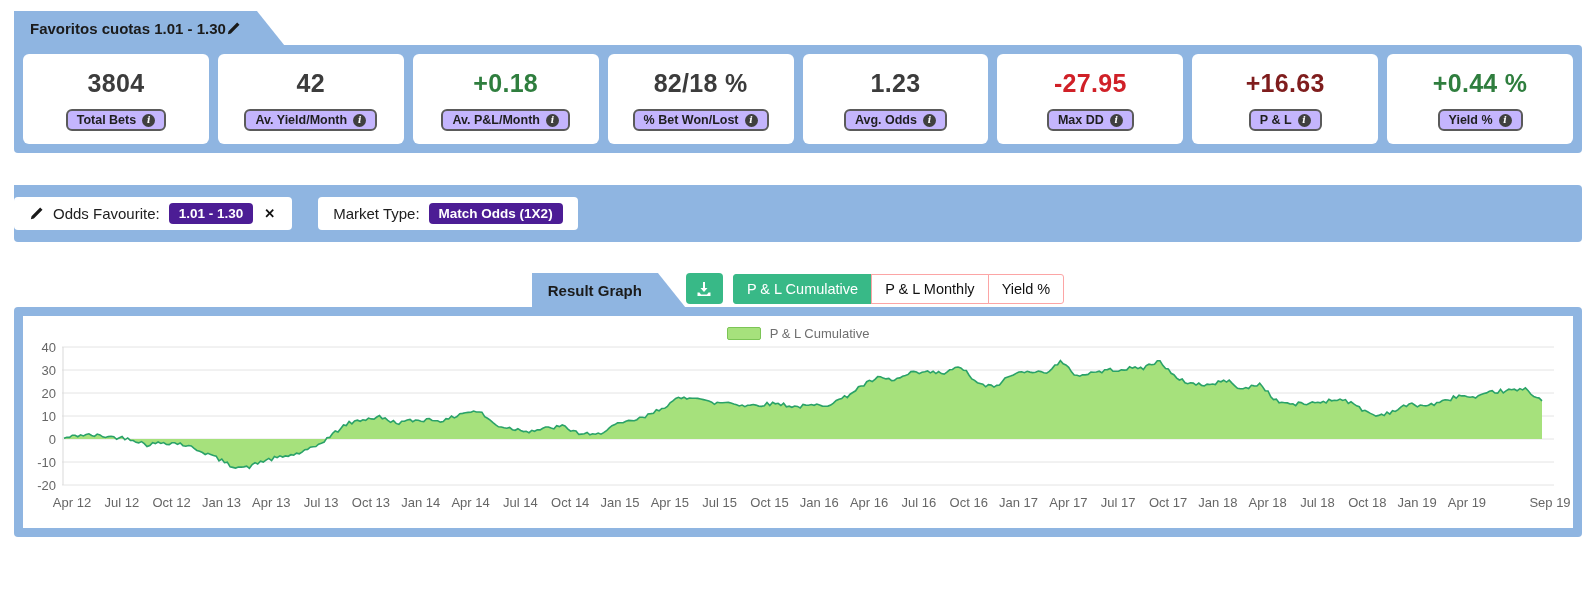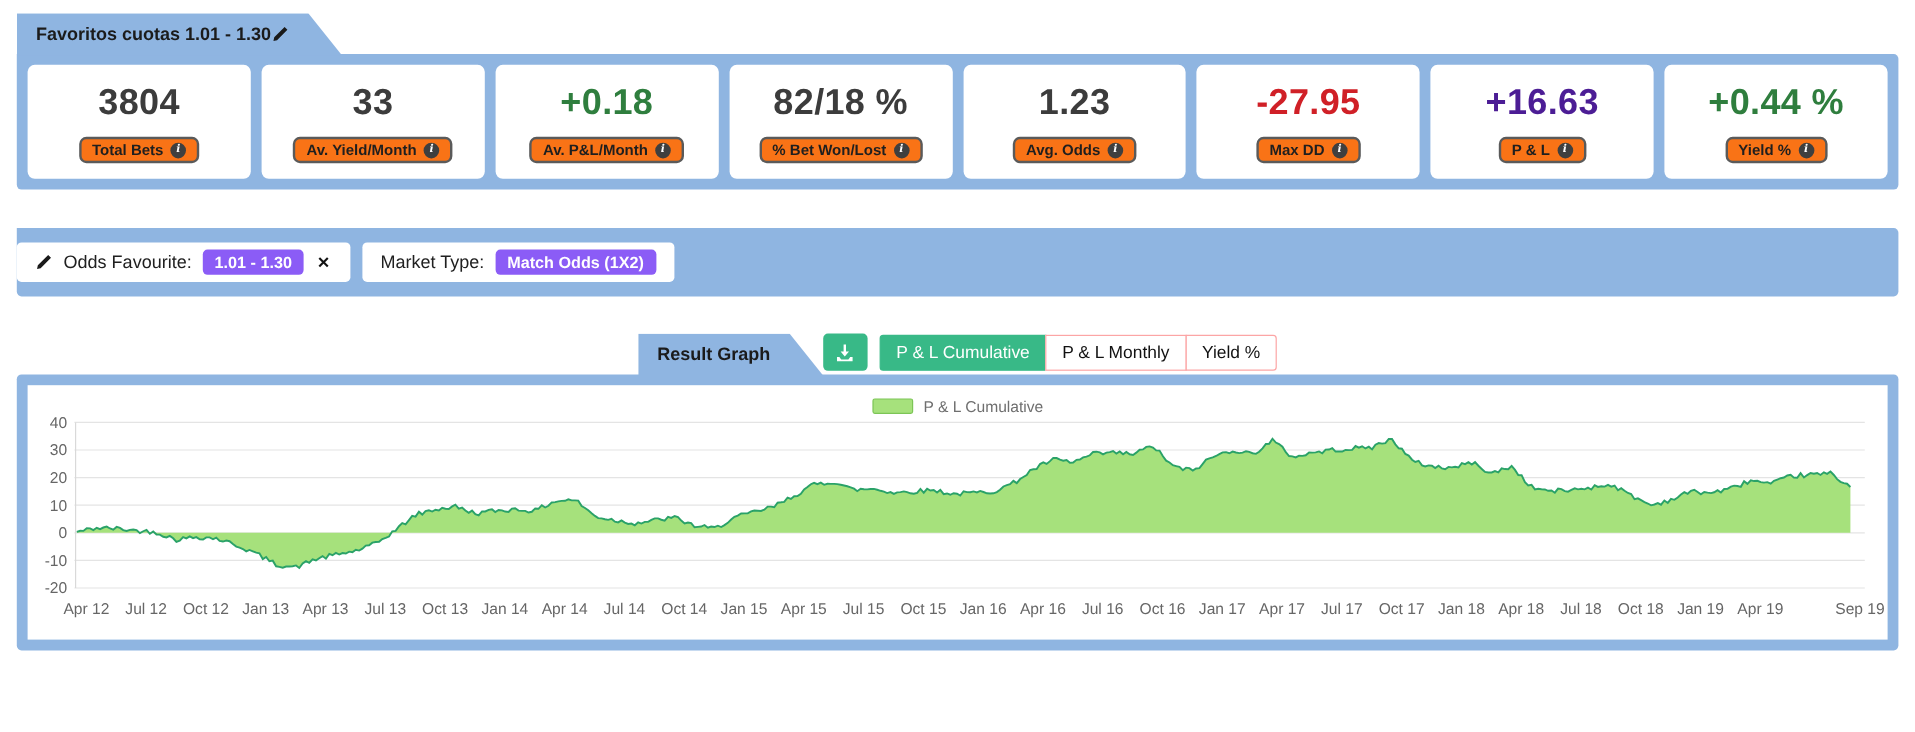--- a/index.html
+++ b/index.html
@@ -11,32 +11,32 @@
     background:#8fb5e1; color:#1b1b1b; font-weight:700; font-size:15px;
     padding:9px 44px 9px 16px;
     clip-path:polygon(0 0, calc(100% - 28px) 0, 100% 100%, 0 100%);
     position:relative; top:1px;
   }
 
   
   .stats-panel { background:#8fb5e1; border-radius:0 4px 4px 4px; padding:9px; display:flex; gap:9px; }
   .stat-card { flex:1 1 0; background:#fff; border-radius:6px; display:flex; flex-direction:column;
     align-items:center; justify-content:center; gap:11px; padding:15px 4px 13px 4px; }
-  .stat-value { font-size:30px; font-weight:700; color:#3c3c3c; letter-spacing:.3px; }
+  .stat-value { font-size:25px; font-weight:700; color:#3c3c3c; letter-spacing:.3px; }
   .stat-pill { display:inline-flex; align-items:center; gap:6px; border:2px solid #5a5a5a; border-radius:6px;
-    padding:2px 9px; font-size:12.5px; font-weight:700; color:#1f1f1f; background:#f97316; }
+    padding:2px 9px; font-size:12.5px; font-weight:700; color:#1f1f1f; background:#c4b5fd; }
   .info-icon { width:13px; height:13px; border-radius:50%; background:#3f3f3f; color:#fff;
     font-size:9px; font-weight:700; font-style:italic; display:inline-flex; align-items:center;
     justify-content:center; font-family:"DejaVu Serif", serif; }
 
   
-  .filters-panel { background:#8fb5e1; border-radius:0 4px 4px 4px; padding:12px 0; display:flex; gap:10px; }
+  .filters-panel { background:#8fb5e1; border-radius:0 4px 4px 4px; padding:12px 0; display:flex; gap:26px; }
   .chip { background:#fff; border-radius:4px; display:inline-flex; align-items:center; gap:9px;
     font-size:15px; color:#202020; padding:6px 15px; }
-  .chip-badge { background:#8b5cf6; color:#fff; font-weight:700; border-radius:4px; padding:3px 10px; font-size:13.5px; }
+  .chip-badge { background:#4c1d95; color:#fff; font-weight:700; border-radius:4px; padding:3px 10px; font-size:13.5px; }
   .chip-close { font-weight:900; font-size:13px; color:#111; cursor:pointer; padding:0 2px; }
   .pencil { width:15px; height:15px; fill:#1a1a1a; }
 
   
   .graph-header { display:flex; justify-content:center; align-items:flex-end; margin-top:30px; }
   .graph-controls { display:flex; align-items:center; gap:10px; padding-bottom:3px; }
   .btn-download { width:37px; height:31px; background:#38b987; border:none; border-radius:4px;
     display:inline-flex; align-items:center; justify-content:center; cursor:pointer; }
   .btn-group { display:inline-flex; }
   .btn { font-family:"Liberation Sans", sans-serif; font-size:14.5px; padding:6px 13px; cursor:pointer;
@@ -69,21 +69,21 @@
   
   <div class="stats-panel">
     <div class="stat-card">
       <div class="stat-value" style="color: rgb(60, 60, 60);">3804</div>
       <div class="stat-pill">
         <span>Total Bets</span>
         <span class="info-icon">i</span>
       </div>
     </div>
     <div class="stat-card">
-      <div class="stat-value" style="color: rgb(60, 60, 60);">33</div>
+      <div class="stat-value" style="color: rgb(60, 60, 60);">42</div>
       <div class="stat-pill">
         <span>Av. Yield/Month</span>
         <span class="info-icon">i</span>
       </div>
     </div>
     <div class="stat-card">
       <div class="stat-value" style="color: rgb(47, 126, 62);">+0.18</div>
       <div class="stat-pill">
         <span>Av. P&amp;L/Month</span>
         <span class="info-icon">i</span>
@@ -104,21 +104,21 @@
       </div>
     </div>
     <div class="stat-card">
       <div class="stat-value" style="color: rgb(208, 32, 39);">-27.95</div>
       <div class="stat-pill">
         <span>Max DD</span>
         <span class="info-icon">i</span>
       </div>
     </div>
     <div class="stat-card">
-      <div class="stat-value" style="color: #4c1d95; text-align: center;">+16.63</div>
+      <div class="stat-value" style="color: #7f1d1d; text-align: center;">+16.63</div>
       <div class="stat-pill">
         <span>P &amp; L</span>
         <span class="info-icon">i</span>
       </div>
     </div>
     <div class="stat-card">
       <div class="stat-value" style="color: rgb(47, 126, 62);">+0.44 %</div>
       <div class="stat-pill">
         <span>Yield %</span>
         <span class="info-icon">i</span>

